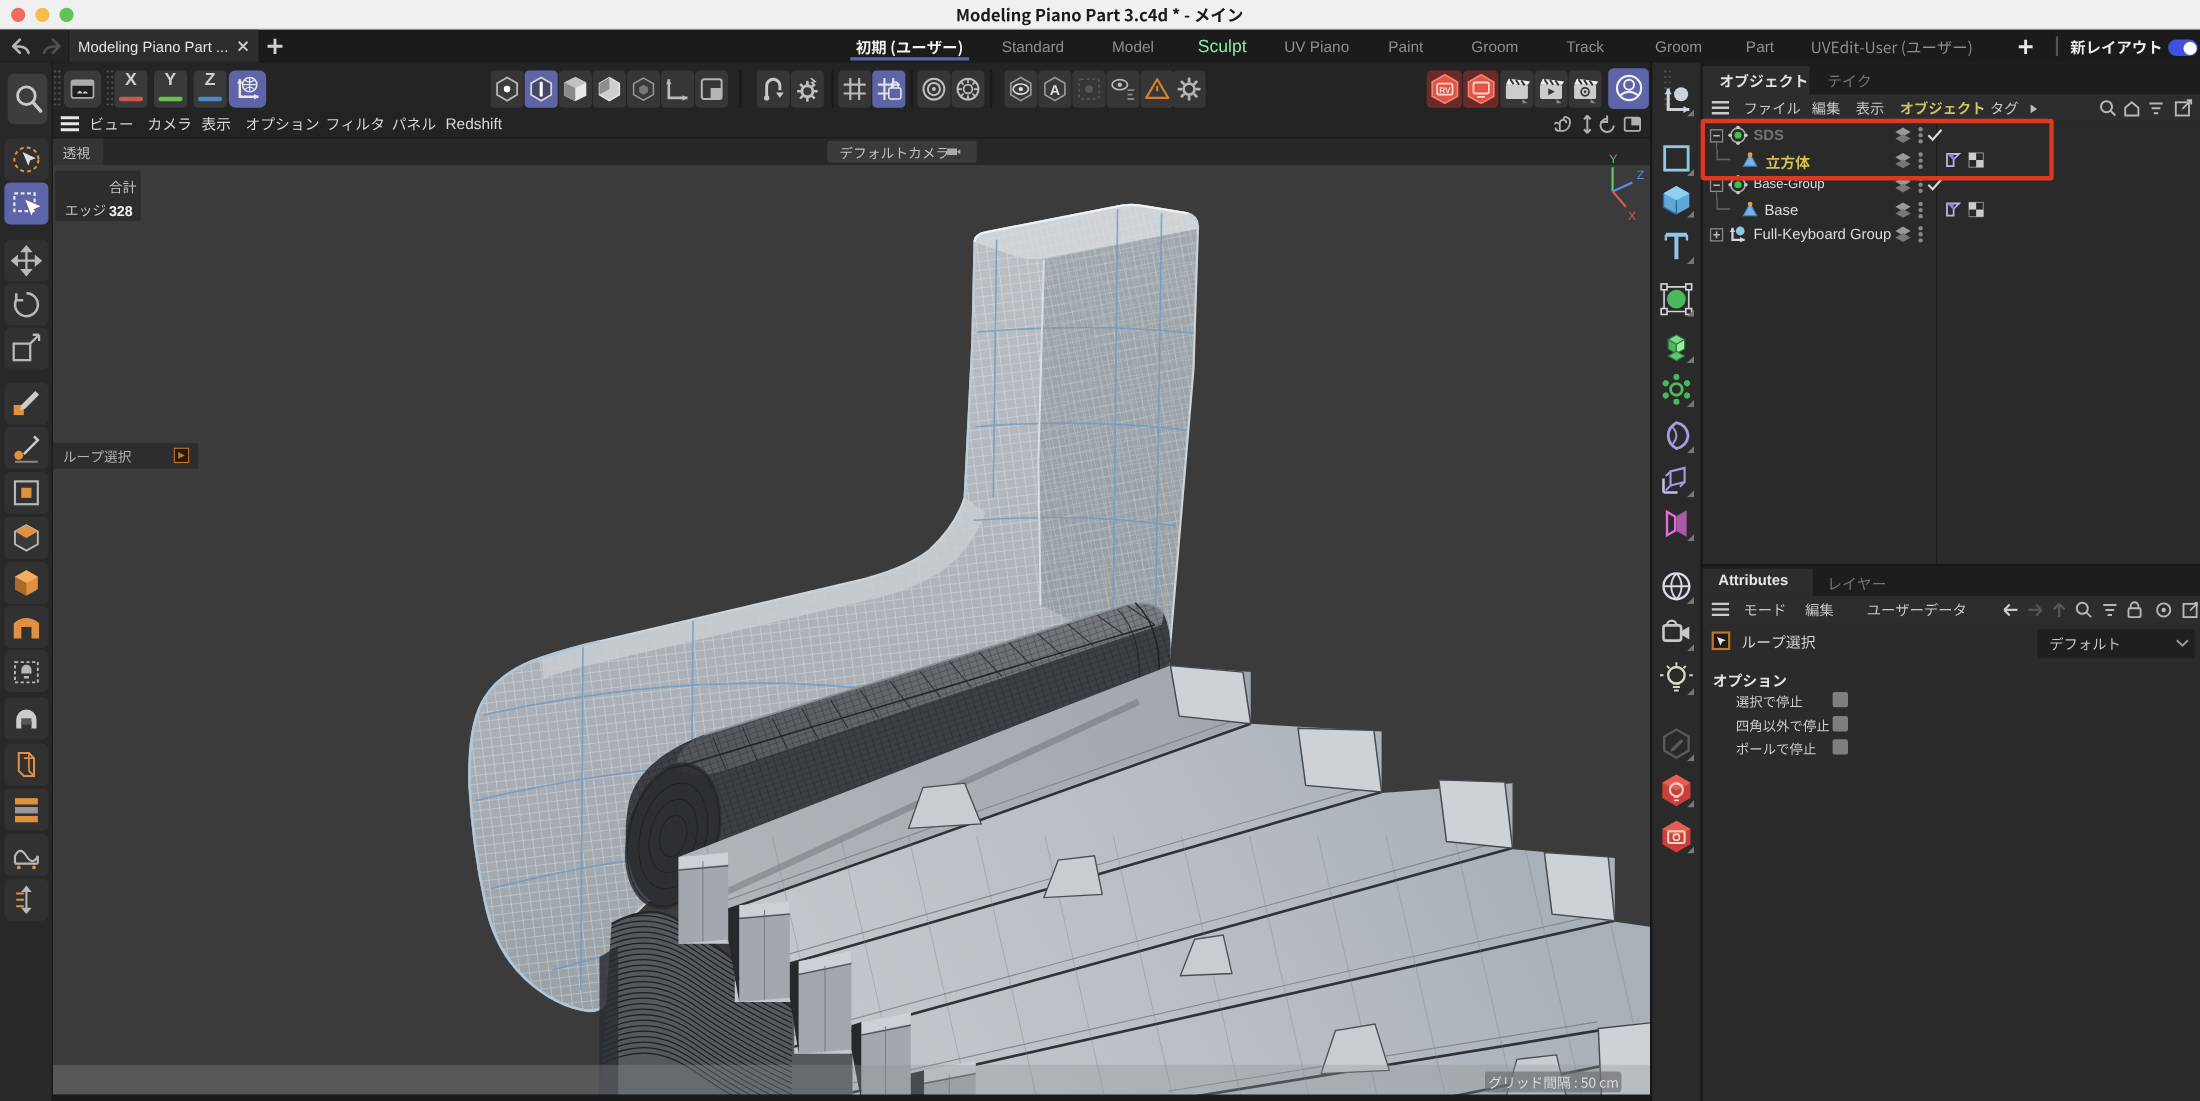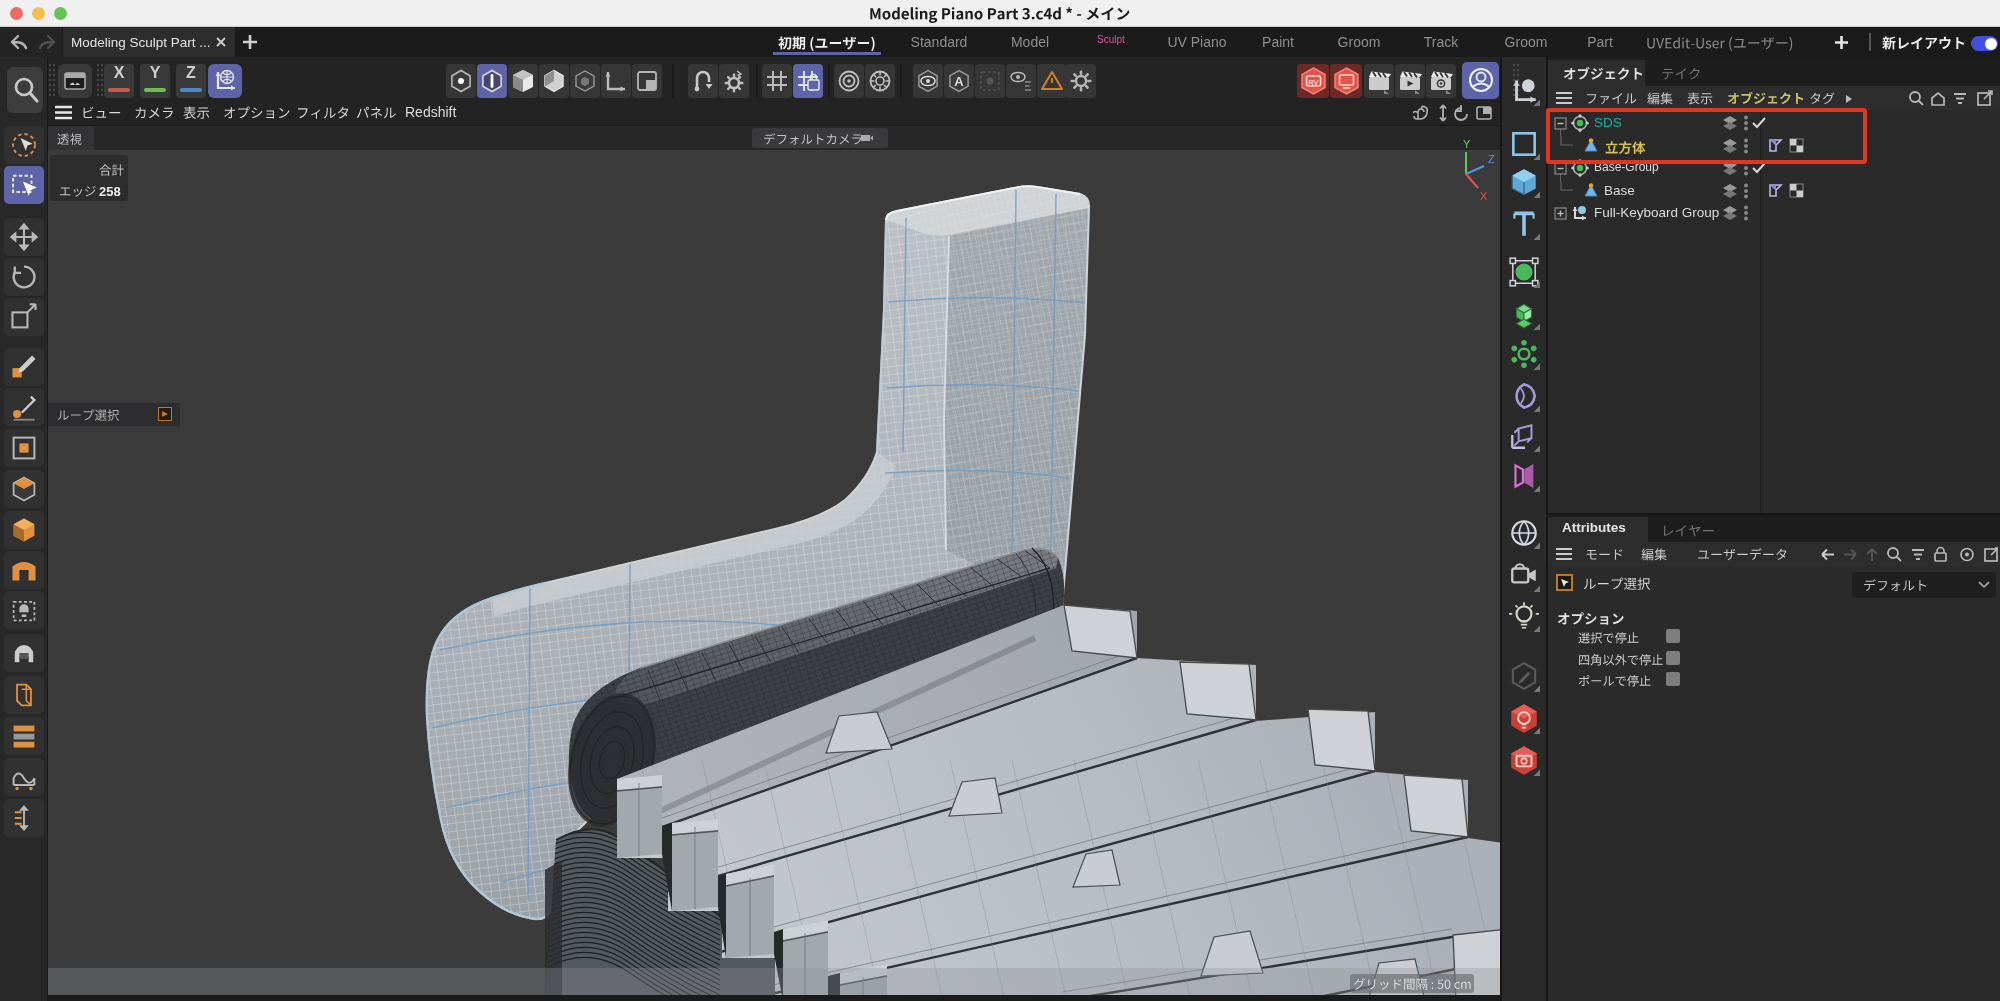--- a/index.html
+++ b/index.html
@@ -53,34 +53,34 @@
 <svg class="lb" style="left:868.3px;top:3.7px" width="263" height="21">
     <use href="#t0" fill="#1a1a1c" transform="translate(1,15.3) scale(0.01500,-0.01500)"></use>
   </svg>
 <div class="ab" style="left:0;top:27px;width:2000px;height:30px;background:#1b1b1b"></div>
 <div class="ab" style="left:0;top:27px;width:62px;height:30px;background:#242424"></div>
 <svg class="ab" style="left:8px;top:33px" width="50" height="18" viewBox="0 0 50 18">
 <path d="M4 9 L10 3 M4 9 L10 15 M4 9 C10 9 16 9 18 15" stroke="#b4b4b4" stroke-width="2.4" fill="none" stroke-linecap="round"></path>
 <path d="M46 9 L40 3 M46 9 L40 15 M46 9 C40 9 34 9 32 15" stroke="#4f4f4f" stroke-width="2.4" fill="none" stroke-linecap="round"></path>
 </svg>
 <div class="ab" style="left:63px;top:27px;width:172px;height:30px;background:#2d2d2d"></div>
-<div class="txt" style="left:71px;top:35px;font-size:13.5px;color:#e4e4e4">Modeling Sculpt Part ...</div>
+<div class="txt" style="left:71px;top:35px;font-size:13.5px;color:#e4e4e4">Modeling Piano Part ...</div>
 <svg class="ab" style="left:215px;top:36px" width="12" height="12">
     <path d="M2 2 L10 10 M10 2 L2 10" stroke="#cccccc" stroke-width="1.8"></path>
   </svg>
 <svg class="ab" style="left:243px;top:35px" width="14" height="14">
     <path d="M7 0 V14 M0 7 H14" stroke="#d0d0d0" stroke-width="2.6"></path>
   </svg>
 <svg class="lb" style="left:777.1px;top:33.7px" width="100" height="20">
     <use href="#t1" fill="#f2f2f2" transform="translate(1,14.3) scale(0.01400,-0.01400)"></use>
   </svg>
 <div class="ab" style="left:773px;top:52px;width:108px;height:3px;background:#5d64a8"></div>
 <div class="txt" style="left:939px;top:34px;font-size:14px;color:#8f8f8f;transform:translateX(-50%)">Standard</div>
 <div class="txt" style="left:1030px;top:34px;font-size:14px;color:#8f8f8f;transform:translateX(-50%)">Model</div>
-<div class="txt" style="left:1111px;top:34px;font-size:10px;color:#ec4899;transform:translateX(-50%)">Sculpt</div>
+<div class="txt" style="left:1111px;top:34px;font-size:16px;color:#86efac;transform:translateX(-50%)">Sculpt</div>
 <div class="txt" style="left:1197px;top:34px;font-size:14px;color:#8f8f8f;transform:translateX(-50%)">UV Piano</div>
 <div class="txt" style="left:1278px;top:34px;font-size:14px;color:#8f8f8f;transform:translateX(-50%)">Paint</div>
 <div class="txt" style="left:1359px;top:34px;font-size:14px;color:#8f8f8f;transform:translateX(-50%)">Groom</div>
 <div class="txt" style="left:1441px;top:34px;font-size:14px;color:#8f8f8f;transform:translateX(-50%)">Track</div>
 <div class="txt" style="left:1526px;top:34px;font-size:14px;color:#8f8f8f;transform:translateX(-50%)">Groom</div>
 <div class="txt" style="left:1600px;top:34px;font-size:14px;color:#8f8f8f;transform:translateX(-50%)">Part</div>
 <svg class="lb" style="left:1645.3px;top:33.7px" width="149" height="20">
     <use href="#t2" fill="#8f8f8f" transform="translate(1,14.3) scale(0.01400,-0.01400)"></use>
   </svg>
 <svg class="ab" style="left:1835px;top:36px" width="13" height="13">
@@ -648,21 +648,21 @@
     <rect x="1" y="3" width="9" height="6" fill="#aaa"></rect>
     <path d="M10 6 l3 -2.5 v5 z" fill="#aaa"></path>
   </svg>
 <div class="ab" style="left:50px;top:155px;width:78px;height:46px;background:rgba(20,20,20,0.35);border-radius:3px"></div>
 <svg class="lb" style="left:98.0px;top:162.2px" width="27" height="18">
     <use href="#t12" fill="#c8c8c8" transform="translate(1,12.8) scale(0.01250,-0.01250)"></use>
   </svg>
 <svg class="lb" style="left:58.0px;top:183.2px" width="40" height="18">
     <use href="#t13" fill="#c8c8c8" transform="translate(1,12.8) scale(0.01250,-0.01250)"></use>
   </svg>
-<div class="txt" style="left:99px;top:184px;font-size:13px;font-weight:bold;color:#f0f0f0">258</div>
+<div class="txt" style="left:99px;top:184px;font-size:13px;font-weight:bold;color:#f0f0f0">328</div>
 <div class="ab" style="left:48px;top:403px;width:132px;height:23px;background:#2d2d2f"></div>
 <svg class="lb" style="left:56.0px;top:407.2px" width="64" height="18">
     <use href="#t14" fill="#b4b4b4" transform="translate(1,12.8) scale(0.01250,-0.01250)"></use>
   </svg>
 <div class="ab" style="left:158px;top:407px;width:14px;height:14px;border:1.5px solid #c07828;background:#241c10"></div>
 <svg class="ab" style="left:161px;top:410px" width="8" height="8">
     <path d="M1 1 L7 4 L1 7 Z" fill="#c07828"></path>
   </svg>
 <svg class="lb" style="left:1351.7px;top:976.2px" width="121" height="18">
     <use href="#t15" fill="#dcdee0" transform="translate(1,12.8) scale(0.01250,-0.01250)"></use>
@@ -833,21 +833,21 @@
     <path d="M3.5 6.5 H9.5" stroke="#bbb" stroke-width="1.4"></path>
   </svg>
 <svg class="ab" style="left:1571px;top:114px" width="18" height="18" viewBox="0 0 18 18">
     <circle cx="9" cy="9" r="6.5" fill="none" stroke="#aaa" stroke-width="1.5"></circle>
     <circle cx="9" cy="9" r="3.2" fill="#3fc14e"></circle>
     <circle cx="9" cy="1.8" r="1.6" fill="#ccc"></circle>
     <circle cx="9" cy="16.2" r="1.6" fill="#ccc"></circle>
     <circle cx="1.8" cy="9" r="1.6" fill="#ccc"></circle>
     <circle cx="16.2" cy="9" r="1.6" fill="#ccc"></circle>
   </svg>
-<div class="txt" style="left:1594px;top:115px;font-size:13.5px;font-weight:normal;color:#14b8a6">SDS</div>
+<div class="txt" style="left:1594px;top:115px;font-size:13.5px;font-weight:bold;color:#737373">SDS</div>
 <svg class="ab" style="left:1722px;top:115px" width="16" height="16" viewBox="0 0 16 16">
     <path d="M8 1 L15 5 L8 9 L1 5 Z" fill="#999"></path>
     <path d="M8 7 L15 11 L8 15 L1 11 Z" fill="#777"></path>
   </svg>
 <svg class="ab" style="left:1743px;top:115px" width="6" height="16">
     <circle cx="3" cy="2.5" r="2" fill="#888"></circle>
     <circle cx="3" cy="8" r="2" fill="#888"></circle>
     <circle cx="3" cy="13.5" r="2" fill="#888"></circle>
   </svg>
 <svg class="ab" style="left:1752px;top:117px" width="14" height="12">

